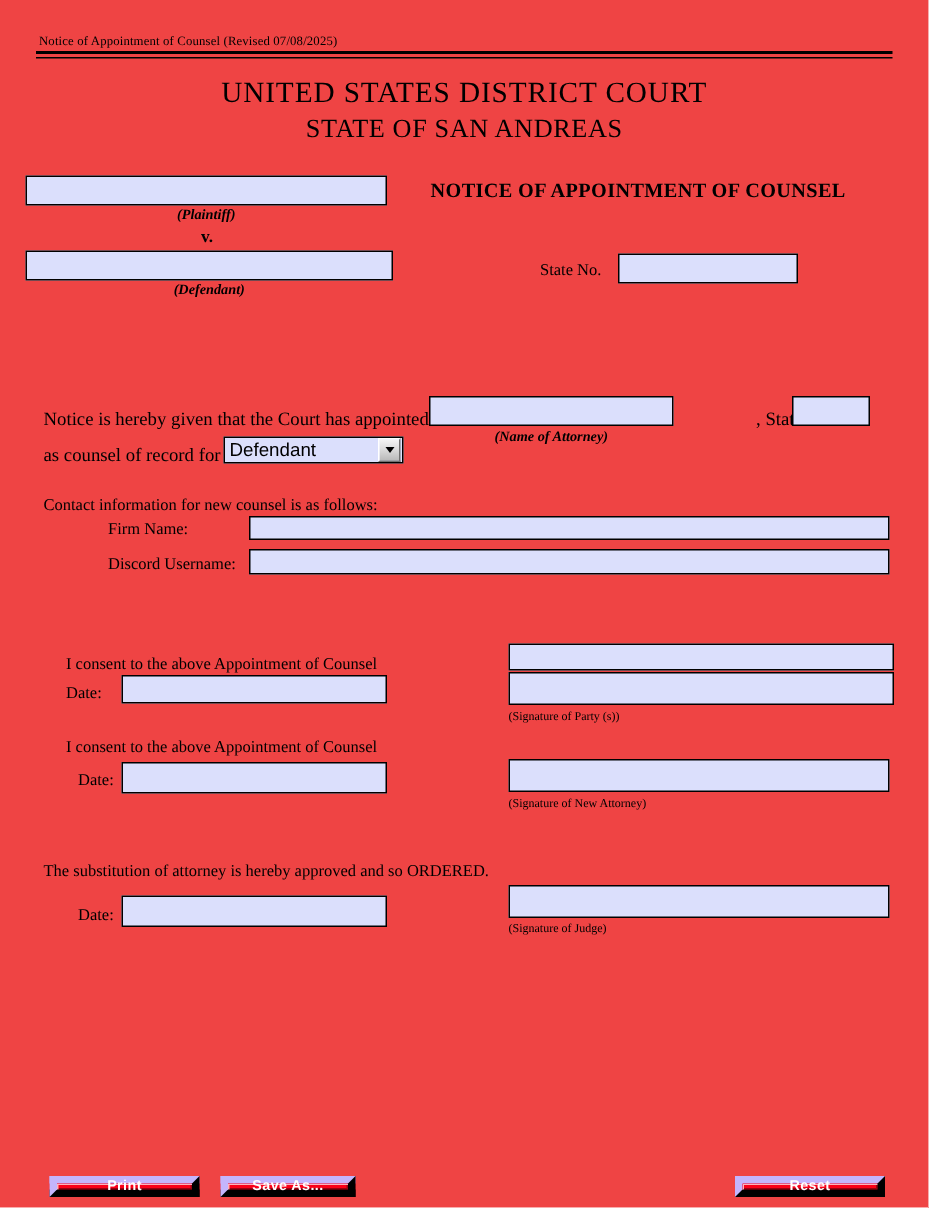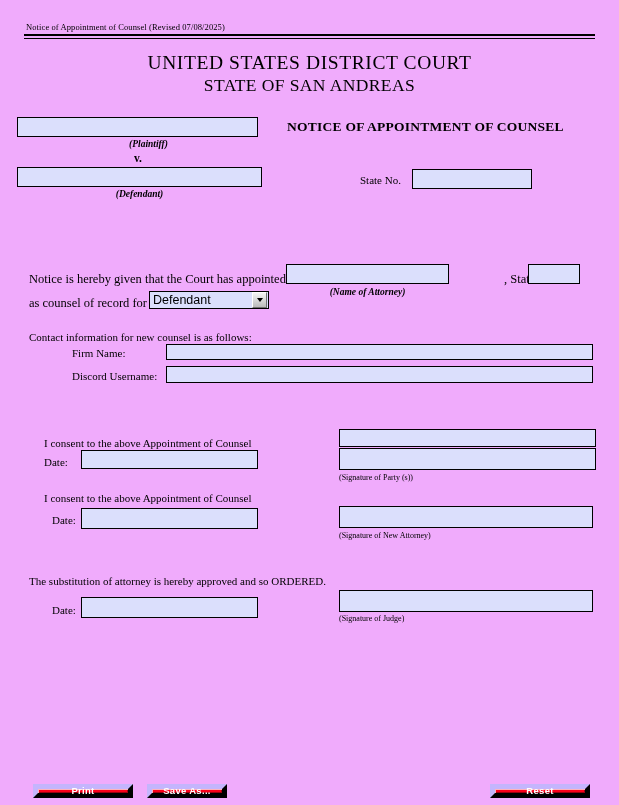--- a/index.html
+++ b/index.html
@@ -8,21 +8,21 @@
     background: #ffffff;
   }
   body {
     font-family: "Liberation Serif", serif;
     color: #000000;
   }
   #page {
     position: relative;
     width: 619px;
     height: 805px;
-    background: #f0abfc;
+    background: #ef4444;
     overflow: hidden;
     text-decoration: underline;
   }
 
   
   .hdr-text {
     position: absolute;
     left: 26px;
     top: 22px;
     font-size: 8.5px;
@@ -194,21 +194,21 @@
 
   <div class="hdr-text">Notice of Appointment of Counsel (Revised 07/08/2025)</div>
   <div class="hdr-rule"></div>
 
   <div class="court-title">
     <div>UNITED STATES DISTRICT COURT</div>
     <div class="line2">STATE OF SAN ANDREAS</div>
   </div>
 
   <div class="fld thick" style="left:17px; top:117px; width:241px; height:20px;"></div>
-  <div class="cap" style="left:28px; top:139px; width:241px;">(Plaintiff)</div>
+  <div class="cap" style="left:17px; top:139px; width:241px;">(Plaintiff)</div>
 
   <div class="vee">v.</div>
 
   <div class="fld thick" style="left:17px; top:167px; width:245px; height:20px;"></div>
   <div class="cap" style="left:17px; top:189px; width:245px;">(Defendant)</div>
 
   <div class="notice-heading">NOTICE OF APPOINTMENT OF COUNSEL</div>
 
   <div class="lbl-sm" style="left:360px; top:174px;">State No.</div>
   <div class="fld thick" style="left:412px; top:169px; width:120px; height:20px;"></div>
@@ -252,16 +252,16 @@
   <div class="sig-cap" style="left:339px; top:531px; width:254px;">(Signature of New Attorney)</div>
 
   <div class="lbl-sm" style="left:29px; top:575px;">The substitution of attorney is hereby approved and so ORDERED.</div>
   <div class="lbl-sm" style="left:52px; top:604px;">Date:</div>
   <div class="fld thick" style="left:81px; top:597px; width:177px; height:21px;"></div>
 
   <div class="fld thick" style="left:339px; top:590px; width:254px; height:22px;"></div>
   <div class="sig-cap" style="left:339px; top:614px; width:254px;">(Signature of Judge)</div>
 
   <div class="btn" style="left:33px; top:784px; width:100px;">Print</div>
-  <div class="btn" style="left:147px; top:784px; width:80px;">Save As...</div>
+  <div class="btn" style="left:147px; top:784px; width:90px;">Save As...</div>
   <div class="btn" style="left:490px; top:784px; width:100px;">Reset</div>
 
 </div>
 
 </body></html>

